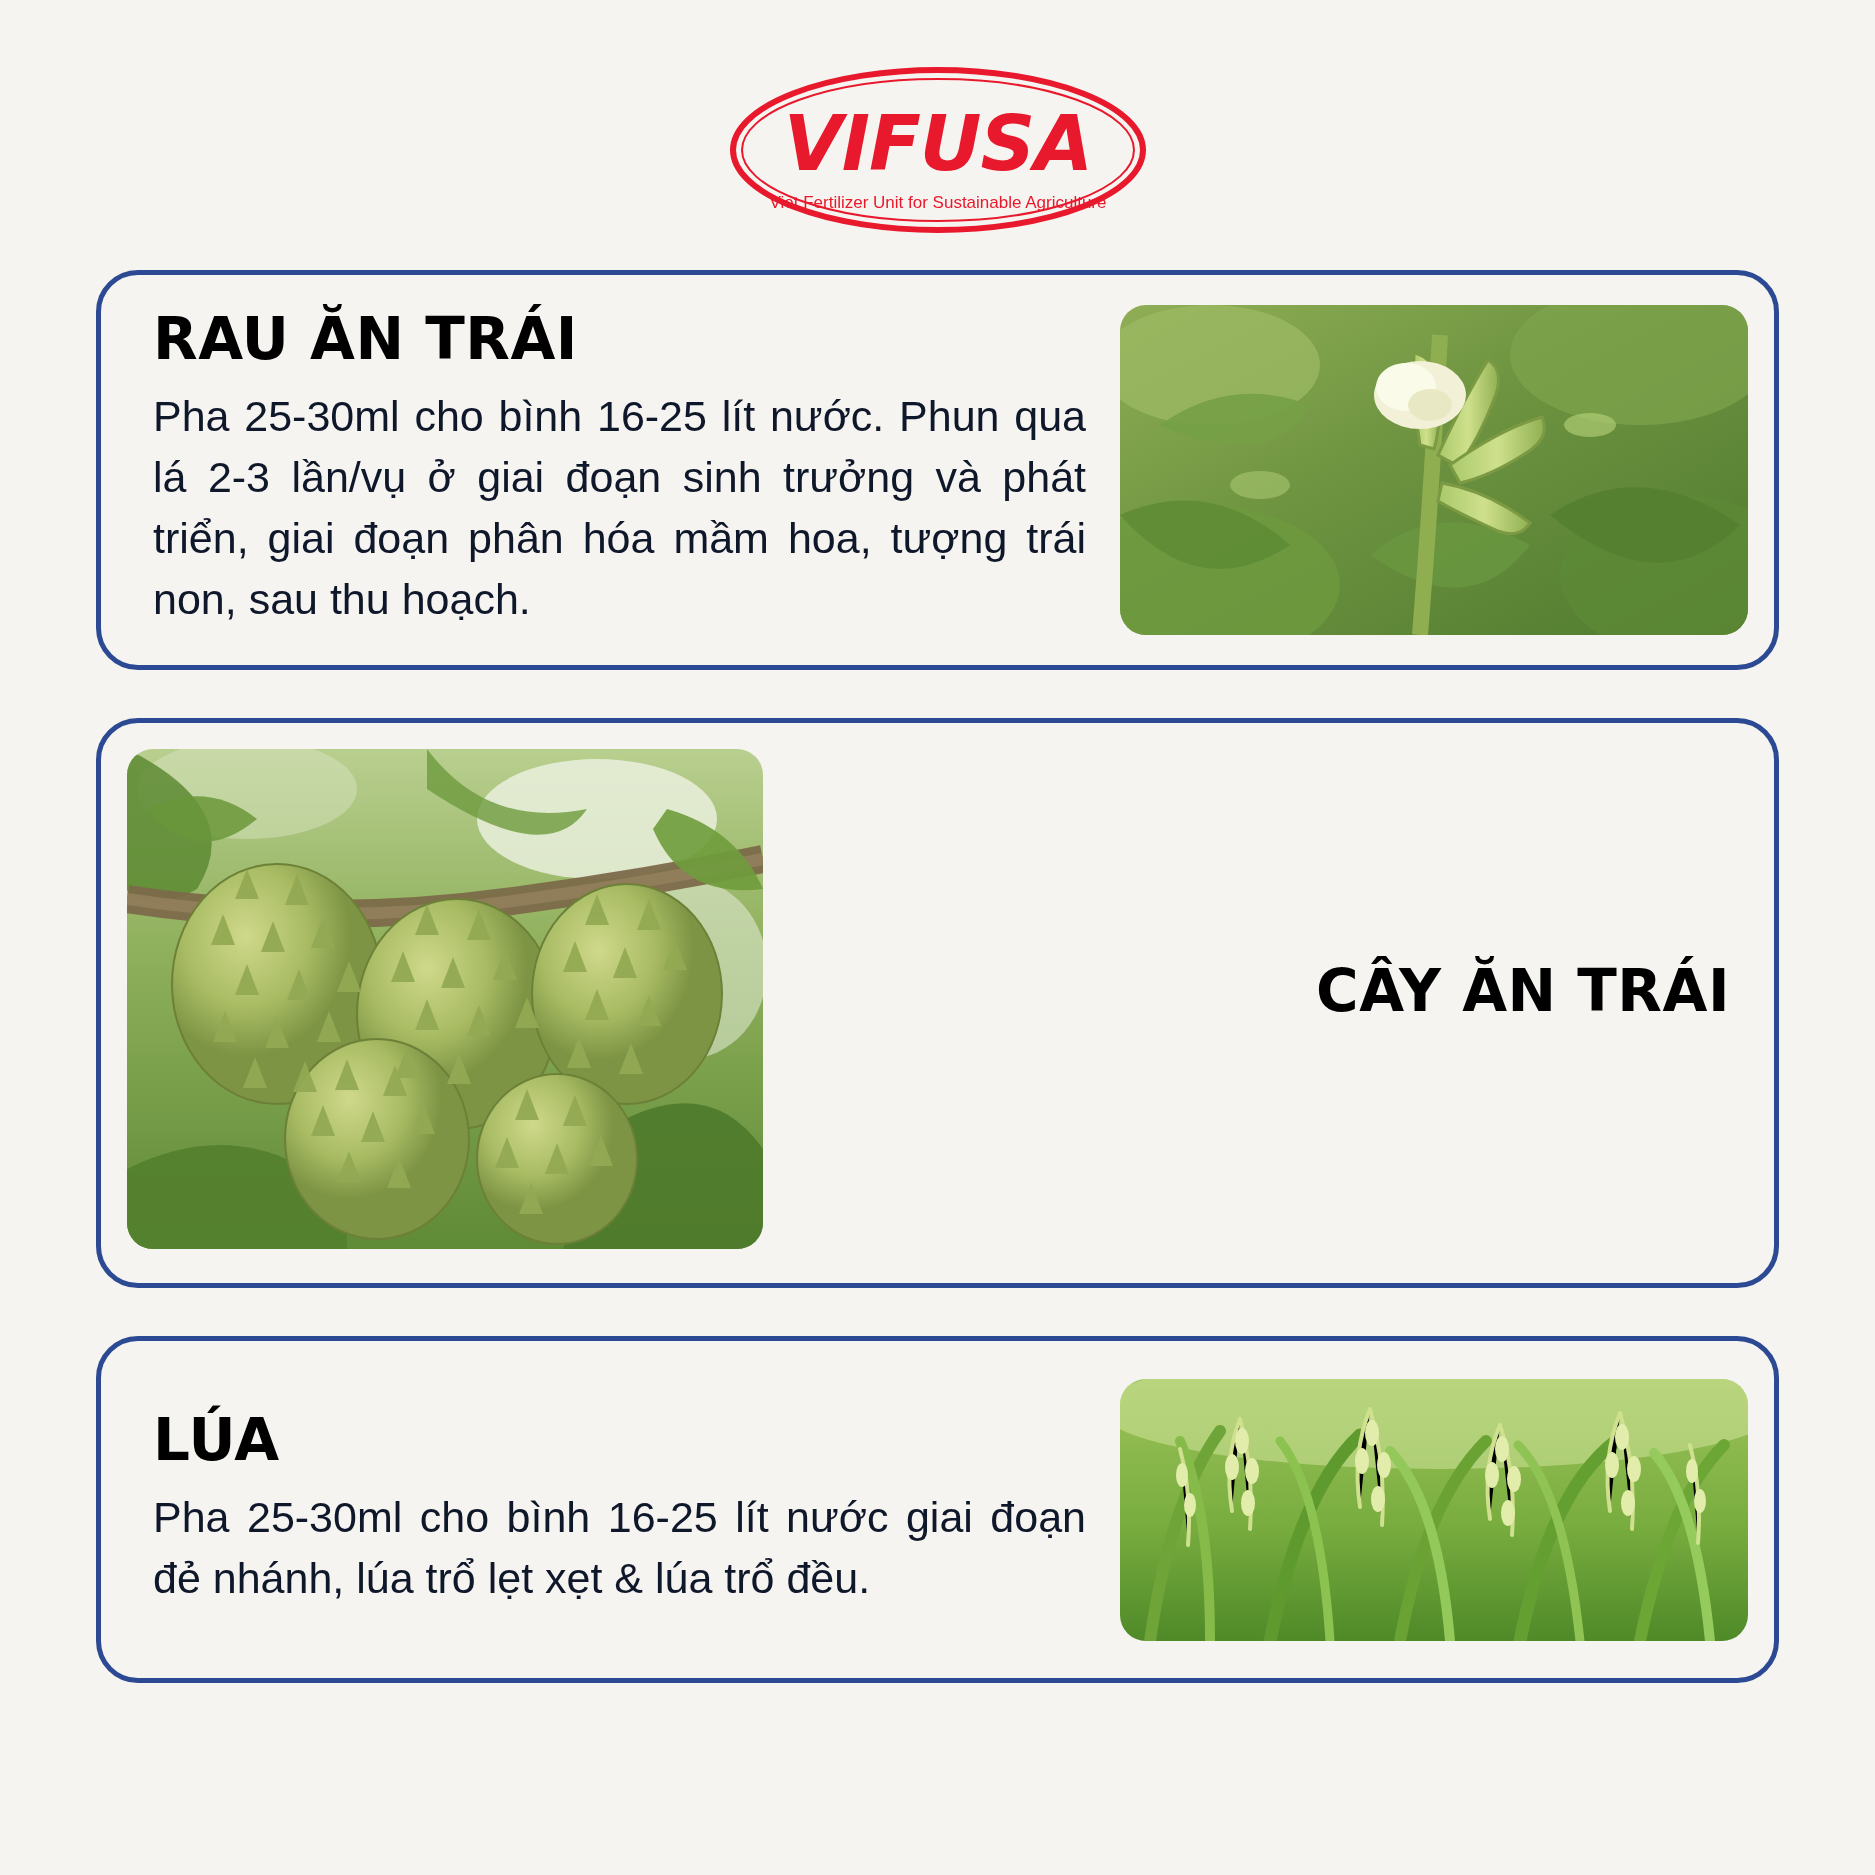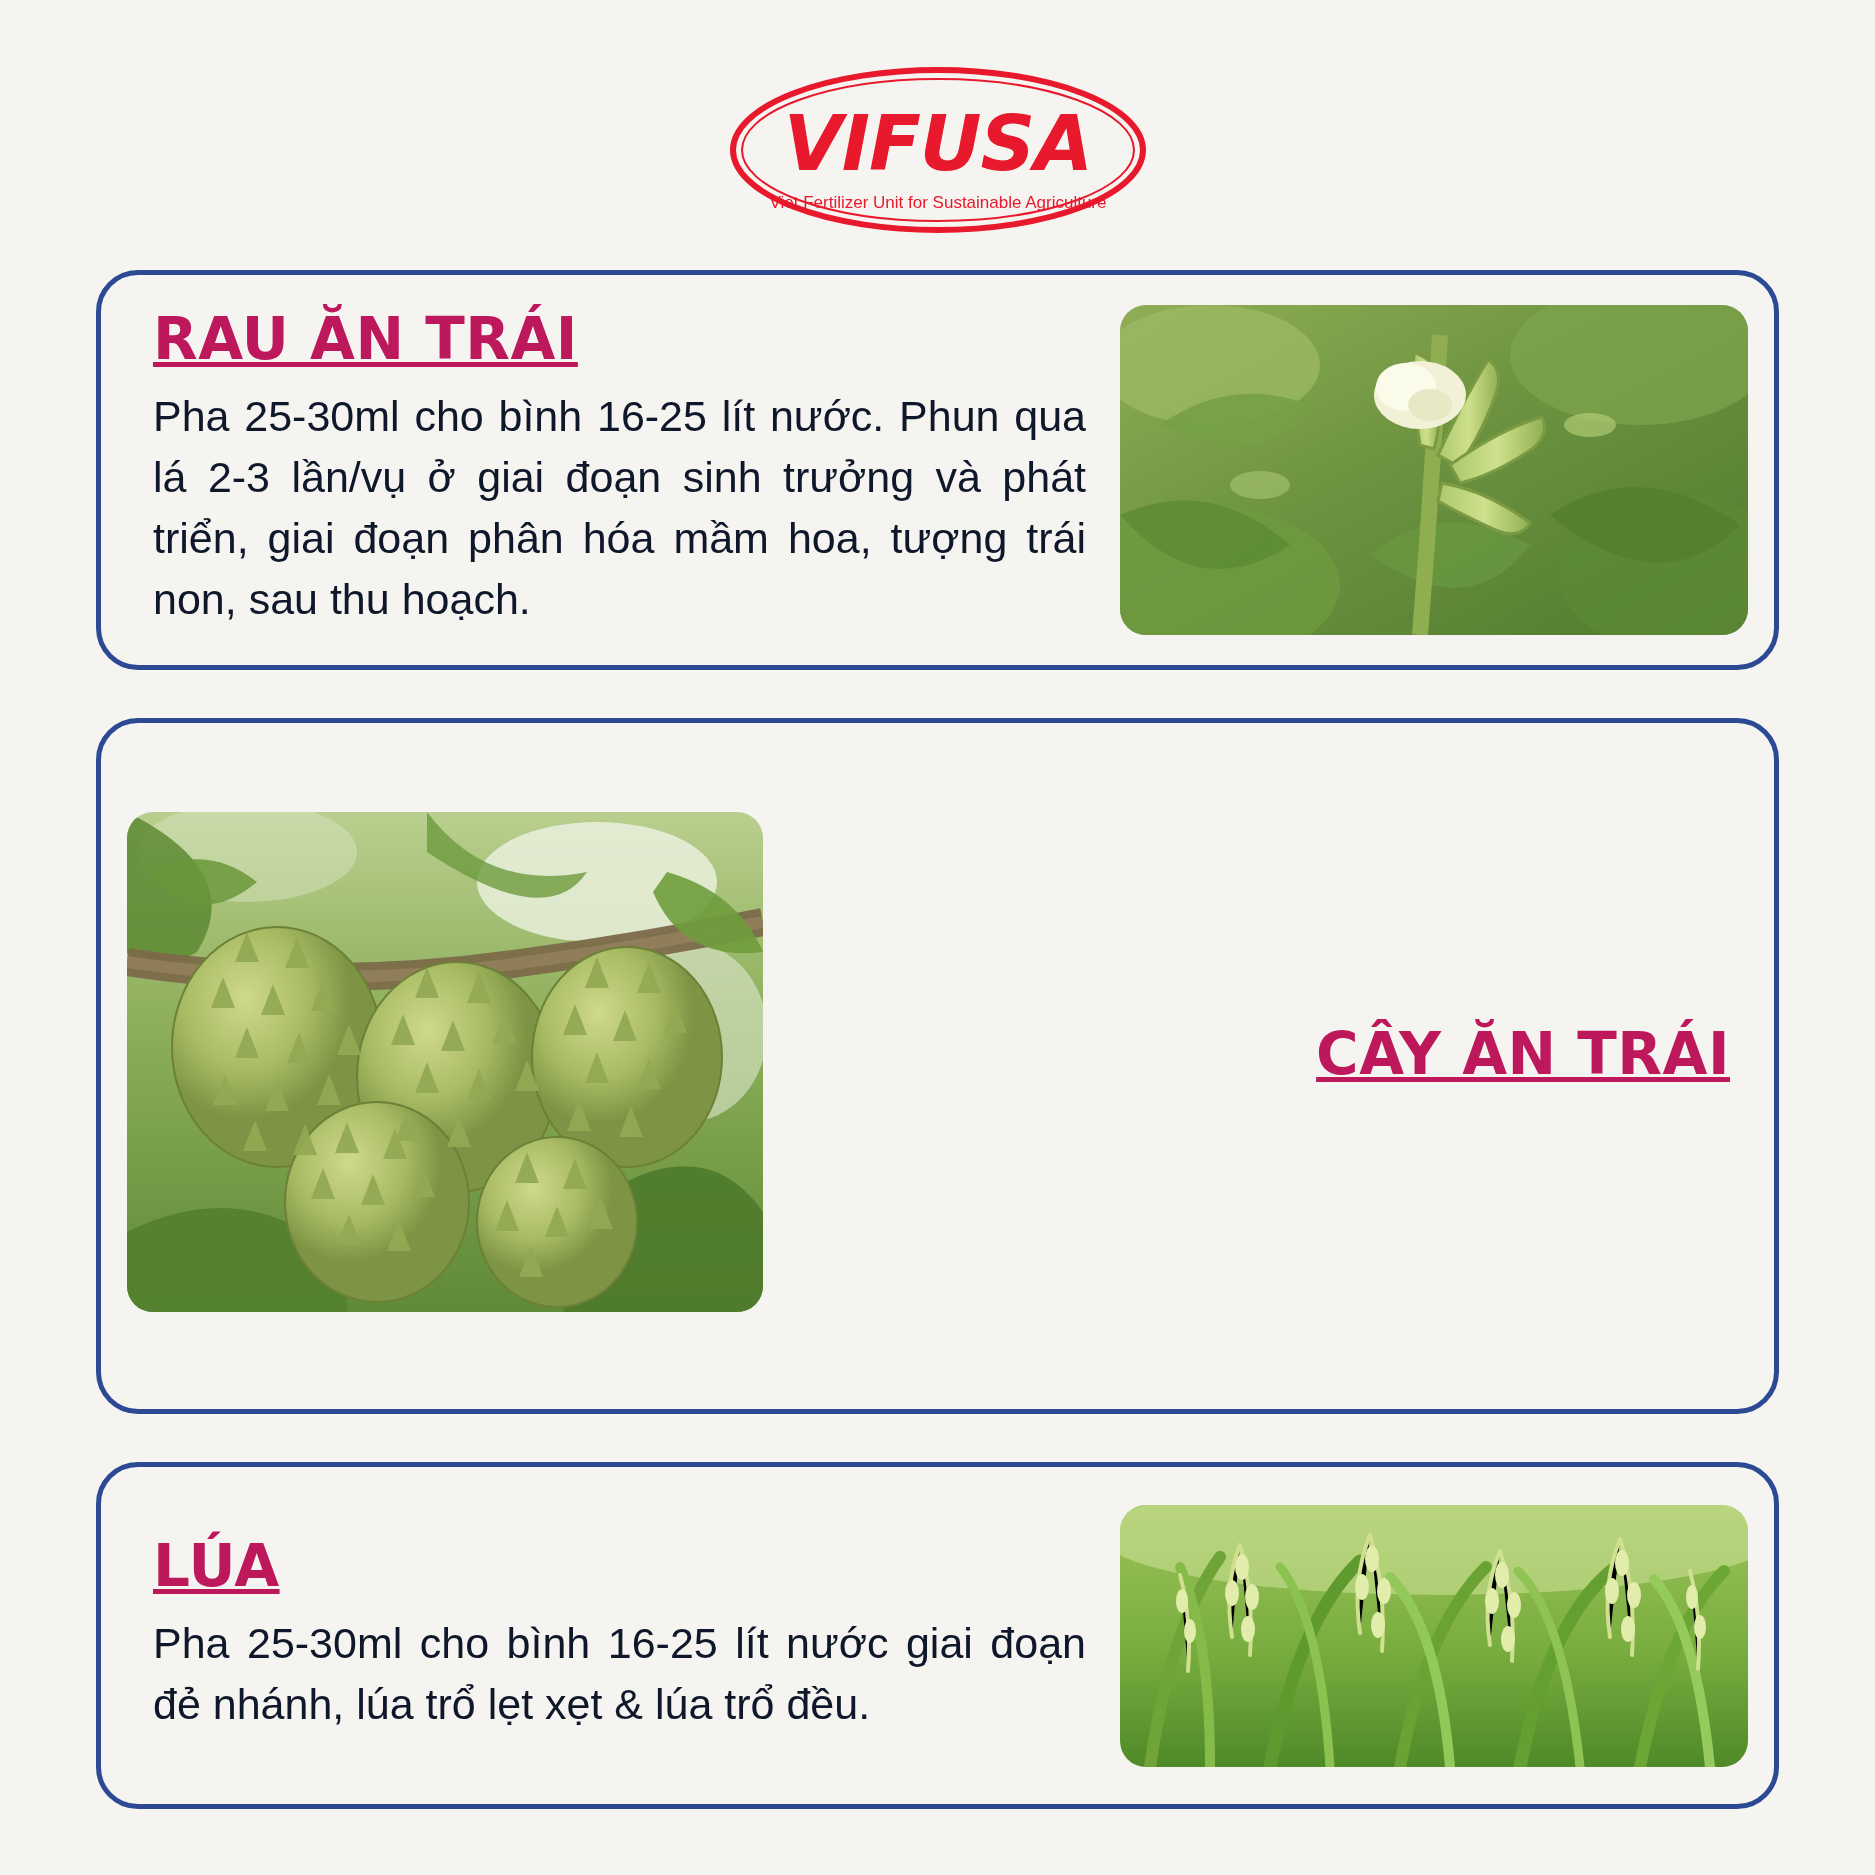--- a/index.html
+++ b/index.html
@@ -70,39 +70,38 @@
   .card {
     border: 5px solid #2b4a93;
     border-radius: 42px;
     background: #f6f4f0;
     display: flex;
     align-items: center;
     overflow: hidden;
   }
 
   .card-1 { height: 400px; padding: 0 26px 0 0; }
-  .card-2 { height: 696px; padding: 0 0 8px 26px; }
+  .card-2 { height: 570px; padding: 0 0 8px 26px; }
   .card-3 { height: 347px; padding: 0 26px 0 0; }
 
   .card-text {
     flex: 1 1 auto;
     padding: 0 34px 0 52px;
   }
 
   .card-2 .card-text { padding: 0 44px 0 36px; }
 
   .card-title {
     font-size: 58px;
     font-weight: bold;
-    color: #be185d;
+    color: #000000;
     line-height: 1.05;
     letter-spacing: 0.5px;
     font-family: "DejaVu Sans", sans-serif;
     margin-bottom: 16px;
-    text-decoration: underline;
   }
 
   .card-title.right { text-align: right; }
 
   .card-body {
     font-size: 43px;
     line-height: 1.42;
     color: #0f172a;
     text-align: justify;
     font-family: "Liberation Sans", sans-serif;

